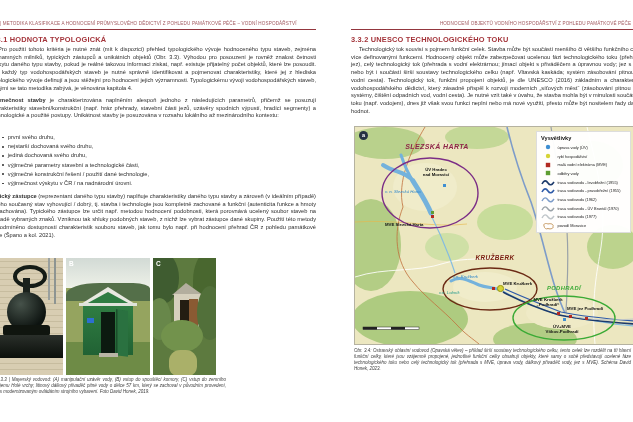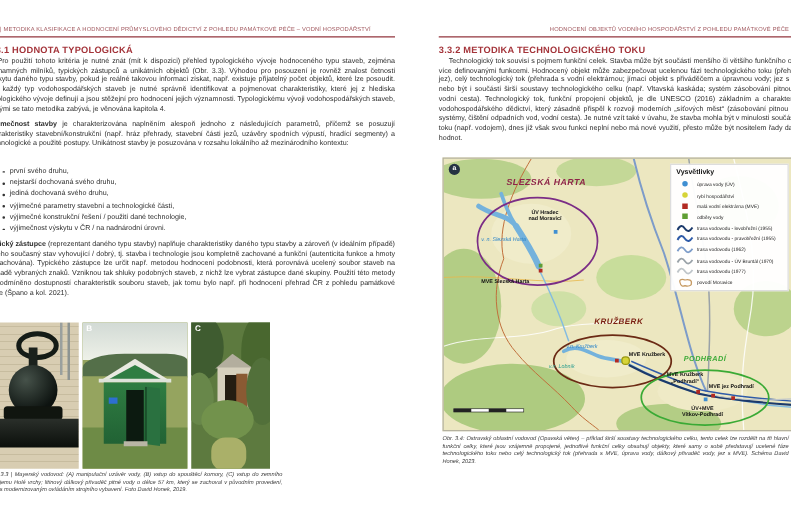--- a/index.html
+++ b/index.html
@@ -171,21 +171,21 @@
         <div class="ph-label">C</div>
       </div>
     </div>
 
     <div class="fig-cap cap-left">Obr. 3.3 | Mayerský vodovod: (A) manipulační uzávěr vody, (B) vstup do spouštěcí komory, (C) vstup do zemního vodojemu Holé vrchy; litinový dálkový přivaděč pitné vody o délce 57 km, který se zachoval v původním provedení, nyní s modernizovaným ovládáním strojního vybavení. Foto David Honek, 2019.</div>
   </div>
 
   <div class="page page-right">
     <div class="runhead rh-right">HODNOCENÍ OBJEKTŮ VODNÍHO HOSPODÁŘSTVÍ Z POHLEDU PAMÁTKOVÉ PÉČE |</div>
     <div class="rule rule-r"></div>
-    <div class="sec-head" style="top:35px;">3.3.2 METODIKA TECHNOLOGICKÉHO TOKU</div>
+    <div class="sec-head" style="top:35px;">3.3.2 UNESCO TECHNOLOGICKÉHO TOKU</div>
 
     <div class="para pr-w indent" style="top:46px;">Technologický tok souvisí s pojmem funkční celek. Stavba může být součástí menšího či většího funkčního celku s jednou nebo více definovanými funkcemi. Hodnocený objekt může zabezpečovat ucelenou fázi technologického toku (přehrada; úprava vody; jez), celý technologický tok (přehrada s vodní elektrárnou; jímací objekt s přiváděčem a úpravnou vody; jez s plavební komorou) nebo být i součástí širší soustavy technologického celku (např. Vltavská kaskáda; systém zásobování pitnou vodou (Obr. 3.4); vodní cesta). Technologický tok, funkční propojení objektů, je dle UNESCO (2016) základním a charakteristickým atributem vodohospodářského dědictví, který zásadně přispěl k rozvoji moderních „síťových měst“ (zásobování pitnou vodou, kanalizační systémy, čištění odpadních vod, vodní cesta). Je nutné vzít také v úvahu, že stavba mohla být v minulosti součástí technologického toku (např. vodojem), dnes již však svou funkci neplní nebo má nové využití, přesto může být nositelem řady dalších památkových hodnot.</div>
 
     <div class="map">
       <svg class="map-svg" width="280" height="217" viewBox="0 0 280 217">
         <rect width="280" height="217" fill="#ece7c0"></rect>
 
         <ellipse cx="30" cy="16" rx="40" ry="16" fill="#b9d18c"></ellipse>
         <ellipse cx="122" cy="10" rx="32" ry="12" fill="#c4d897"></ellipse>
         <ellipse cx="16" cy="118" rx="30" ry="46" fill="#b3cd85"></ellipse>

